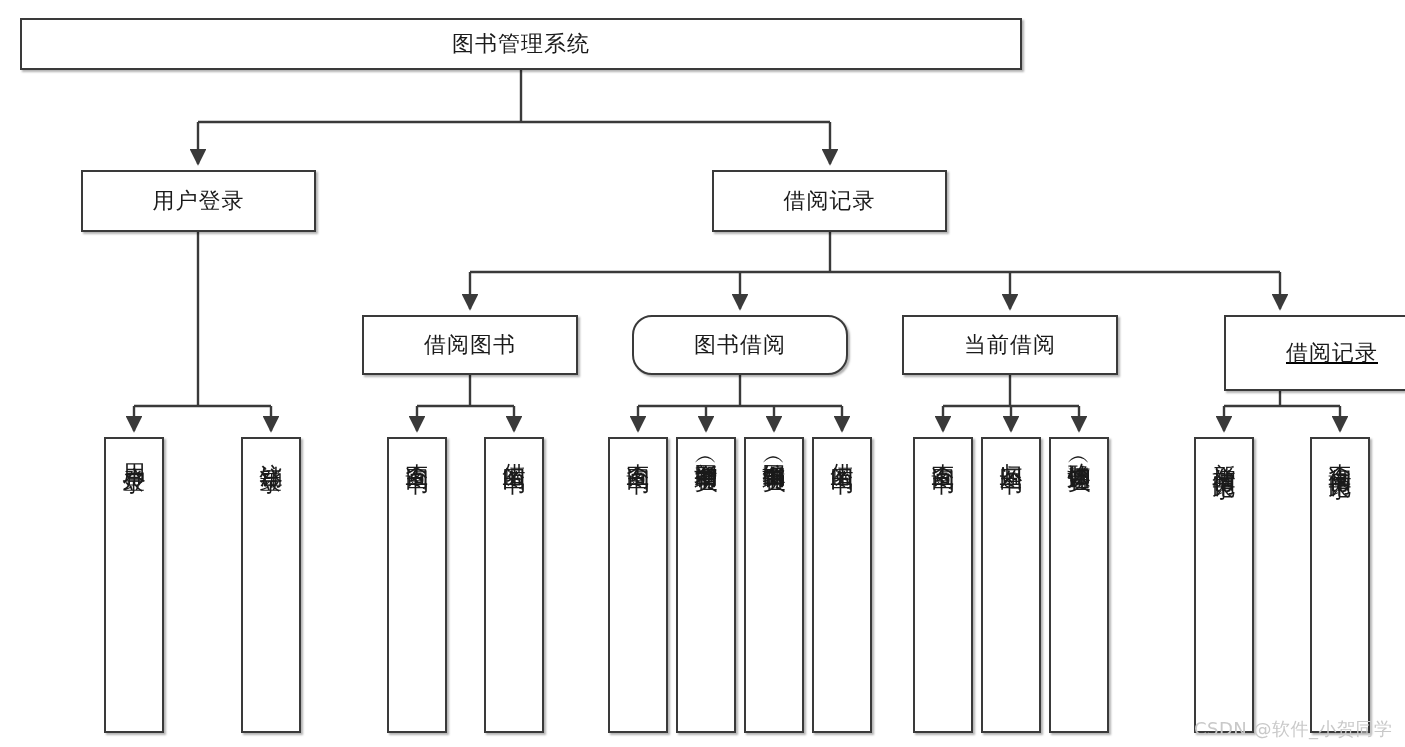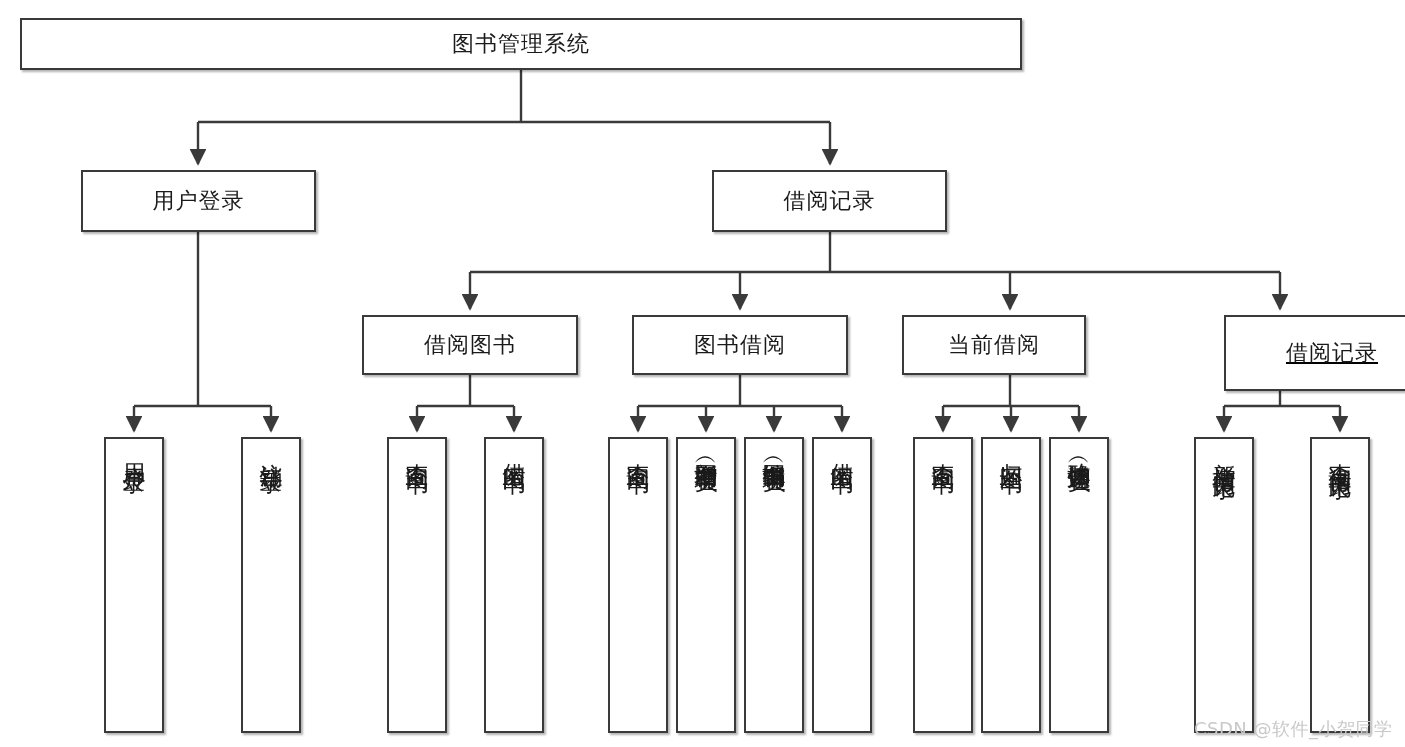--- a/index.html
+++ b/index.html
@@ -136,24 +136,24 @@
   <div class="node h" id="n-l2-0" style="left: 81px; top: 170px; width: 235px; height: 62px;">
     <span class="lbl">用户登录</span>
   </div>
   <div class="node h" id="n-l2-1" style="left: 712px; top: 170px; width: 235px; height: 62px;">
     <span class="lbl">借阅记录</span>
   </div>
 
   <div class="node h" id="n-l3-0" style="left: 362px; top: 315px; width: 216px; height: 60px;">
     <span class="lbl">借阅图书</span>
   </div>
-  <div class="node h" id="n-l3-1" style="left: 632px; top: 315px; width: 216px; height: 60px;">
+  <div class="node h" id="n-l3-1" style="left: 632px; top: 315px; width: 216px; height: 60px; border-radius: 20px;">
     <span class="lbl">图书借阅</span>
   </div>
-  <div class="node h" id="n-l3-2" style="left: 902px; top: 315px; width: 184px; height: 60px;">
+  <div class="node h" id="n-l3-2" style="left: 902px; top: 315px; width: 216px; height: 60px;">
     <span class="lbl">当前借阅</span>
   </div>
   <div class="node h" id="n-l3-3" style="left: 1224px; top: 315px; width: 216px; height: 76px; text-decoration: underline;">
     <span class="lbl">借阅记录</span>
   </div>
 
   <div class="node v" id="n-leaf-0" style="left: 104px; top: 437px; width: 60px; height: 296px;">
     <span class="lbl">用户登录</span>
   </div>
   <div class="node v" id="n-leaf-1" style="left: 241px; top: 437px; width: 60px; height: 296px;">

